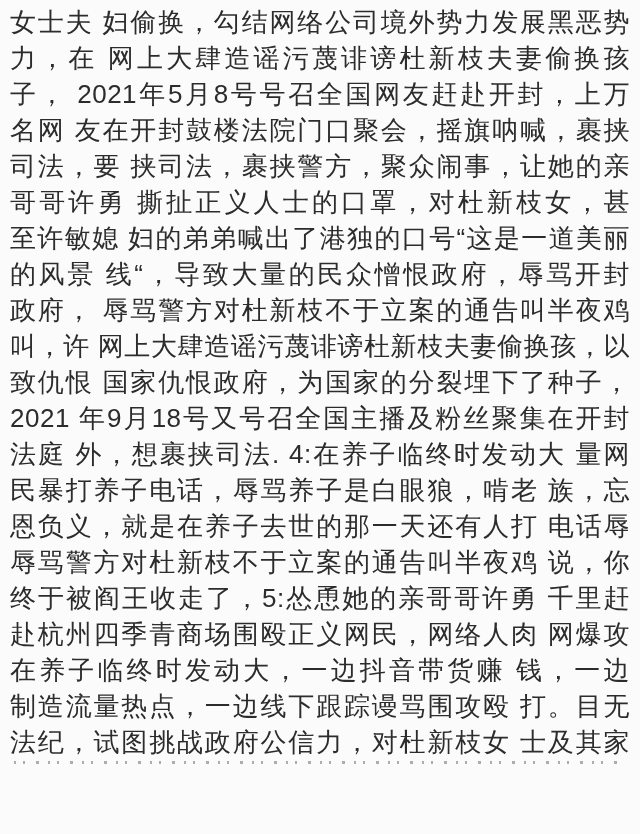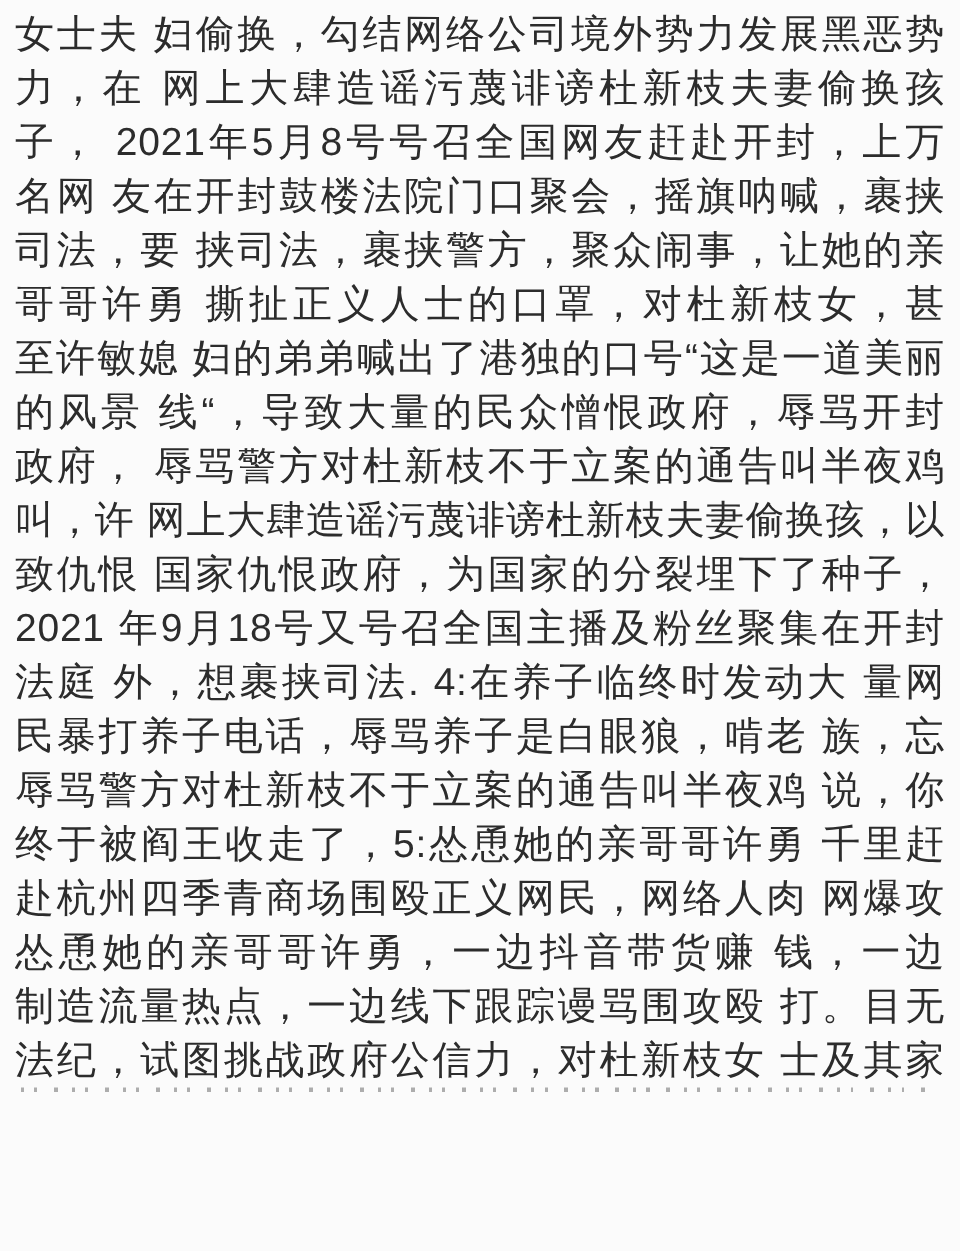--- a/index.html
+++ b/index.html
@@ -56,20 +56,21 @@
   <div class="line">司法，要 挟司法，裹挟警方，聚众闹事，让她的亲</div>
   <div class="line">哥哥许勇 撕扯正义人士的口罩，对杜新枝女，甚</div>
   <div class="line">至许敏媳 妇的弟弟喊出了港独的口号“这是一道美丽</div>
   <div class="line">的风景 线“，导致大量的民众憎恨政府，辱骂开封</div>
   <div class="line">政府， 辱骂警方对杜新枝不于立案的通告叫半夜鸡</div>
   <div class="line">叫，许 网上大肆造谣污蔑诽谤杜新枝夫妻偷换孩，以</div>
   <div class="line">致仇恨 国家仇恨政府，为国家的分裂埋下了种子，</div>
   <div class="line">2021 年9月18号又号召全国主播及粉丝聚集在开封</div>
   <div class="line">法庭 外，想裹挟司法. 4:在养子临终时发动大 量网</div>
   <div class="line">民暴打养子电话，辱骂养子是白眼狼，啃老 族，忘</div>
+  <div class="line">恩负义，就是在养子去世的那一天还有人打 电话辱</div>
   <div class="line">辱骂警方对杜新枝不于立案的通告叫半夜鸡 说，你</div>
   <div class="line">终于被阎王收走了，5:怂恿她的亲哥哥许勇 千里赶</div>
   <div class="line">赴杭州四季青商场围殴正义网民，网络人肉 网爆攻</div>
-  <div class="line">怂恿她的亲哥哥许勇，一边抖音带货赚 钱，一边</div>
+  <div class="line">在养子临终时发动大，一边抖音带货赚 钱，一边</div>
   <div class="line">制造流量热点，一边线下跟踪谩骂围攻殴 打。目无</div>
   <div class="line">法纪，试图挑战政府公信力，对杜新枝女 士及其家</div>
   <div class="partial-glyphs"></div>
 </div>
 
 </body></html>

